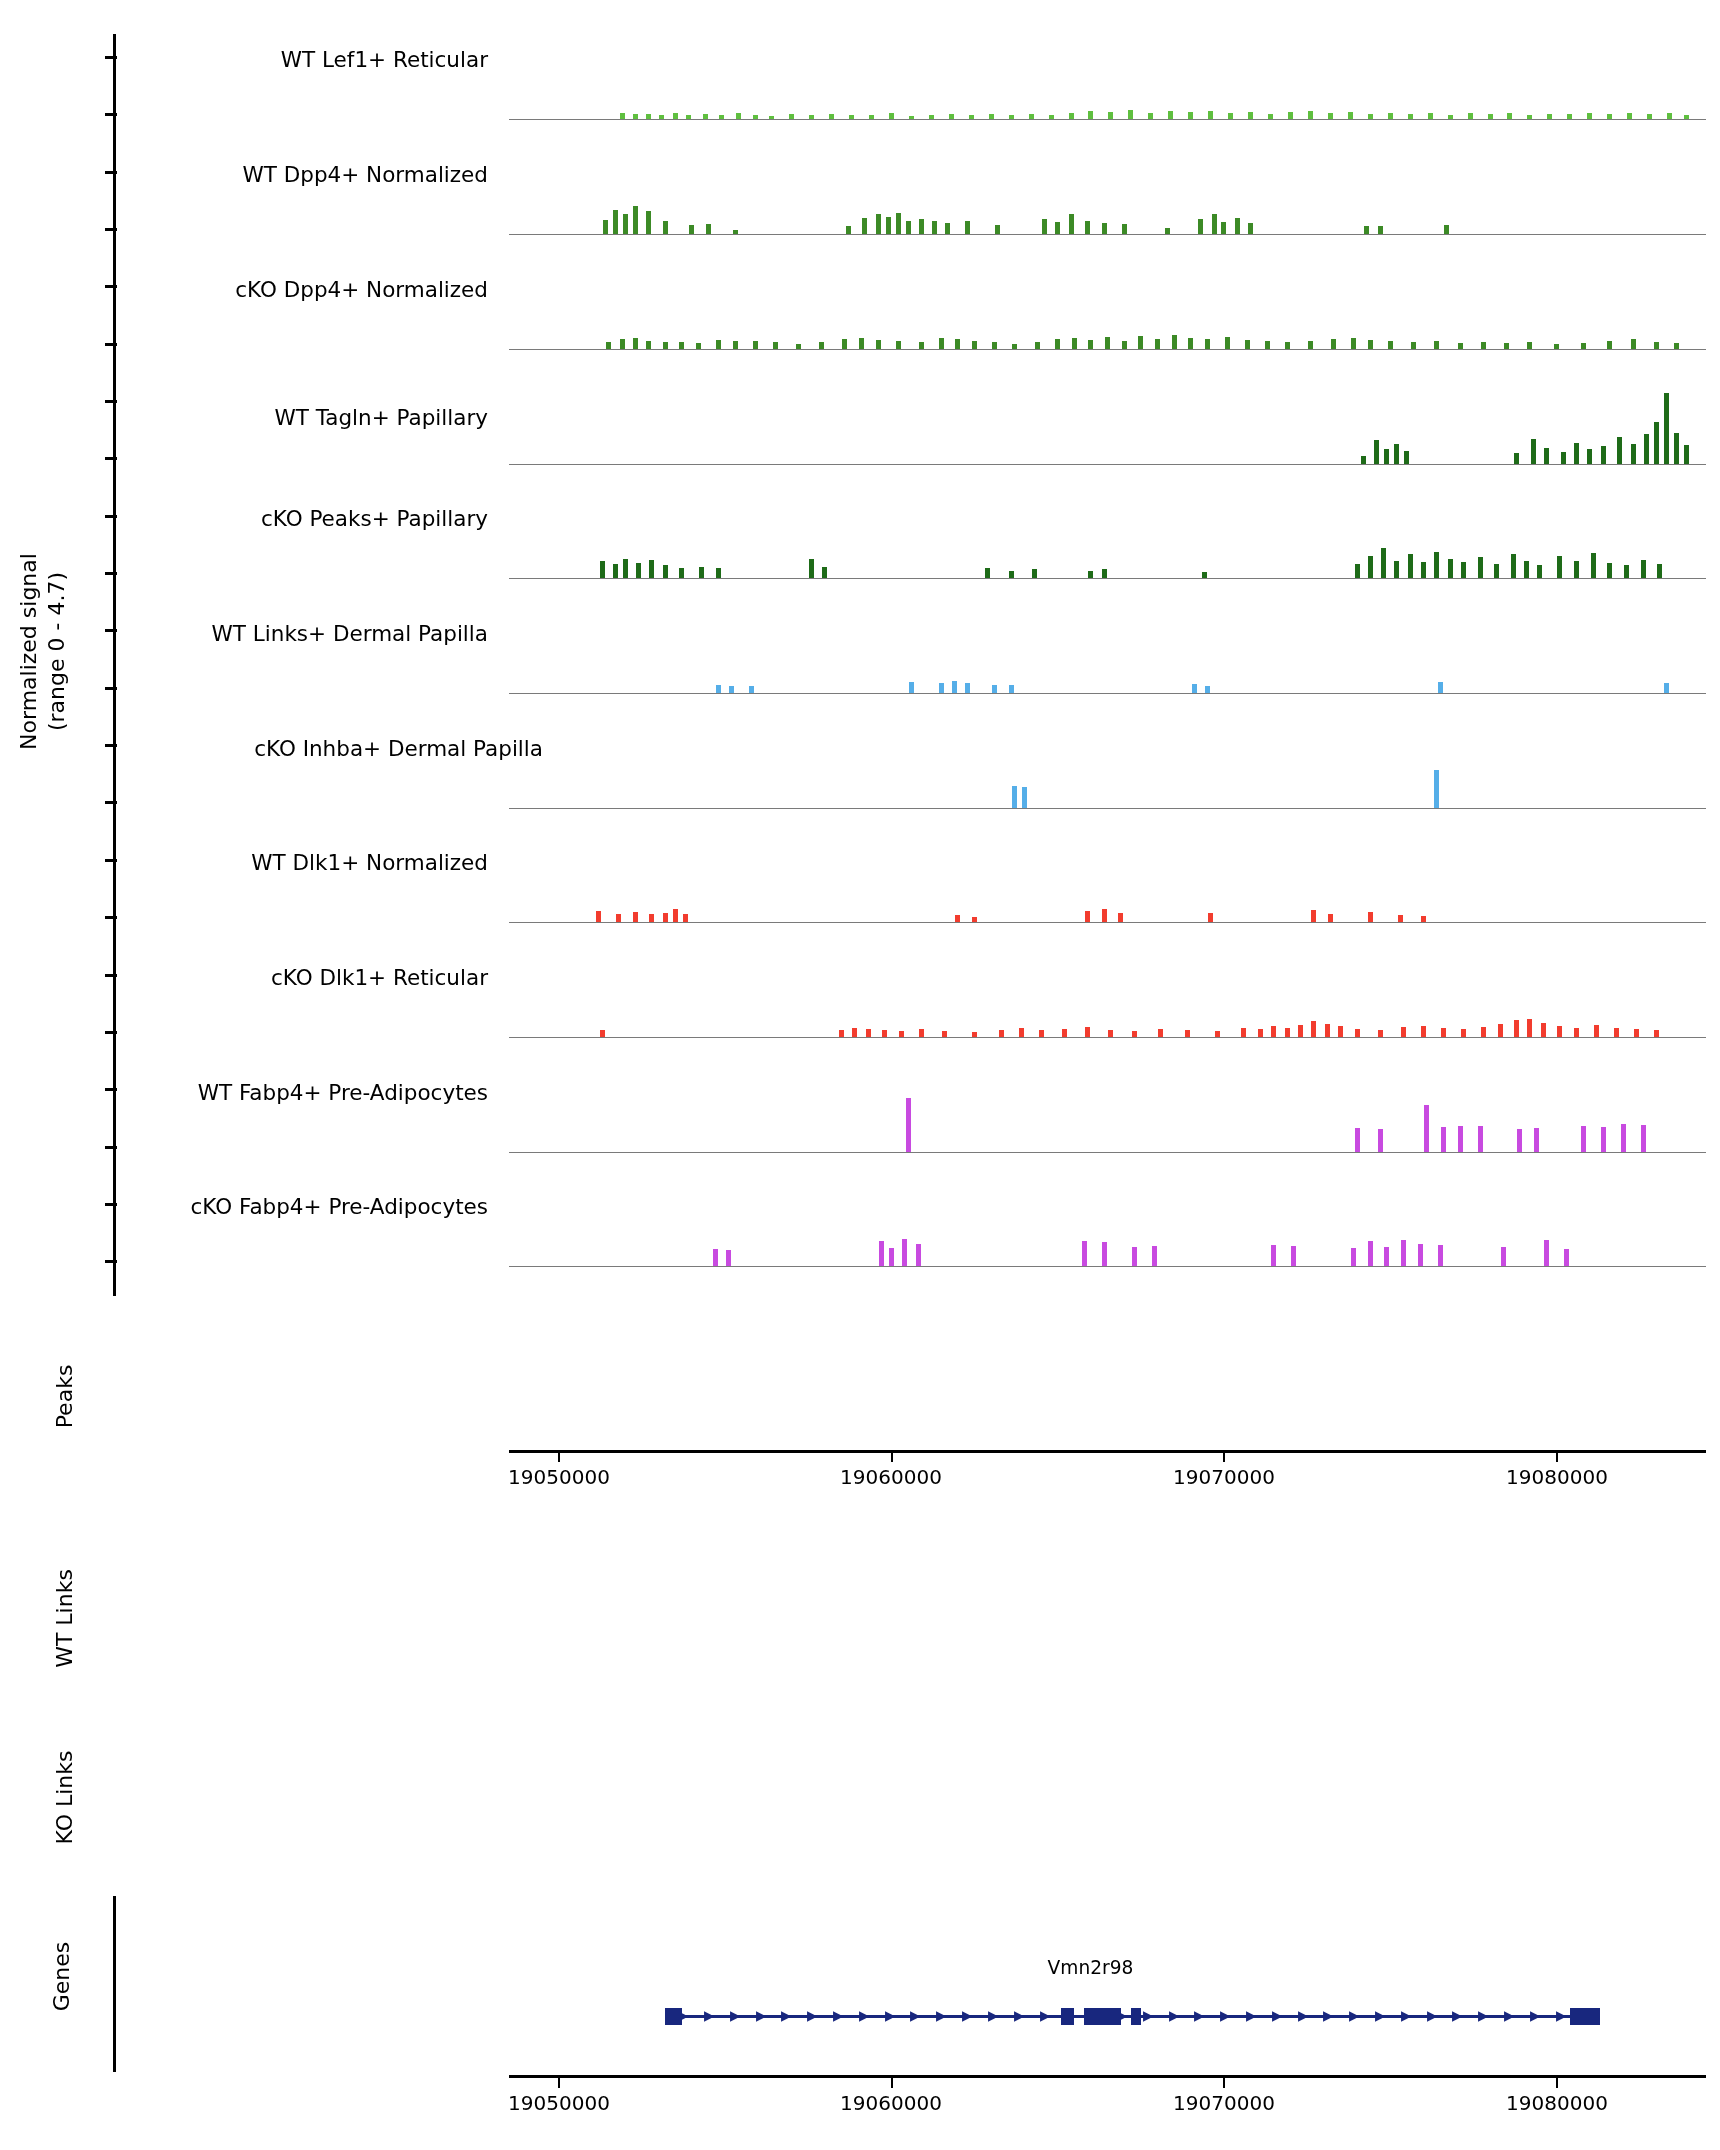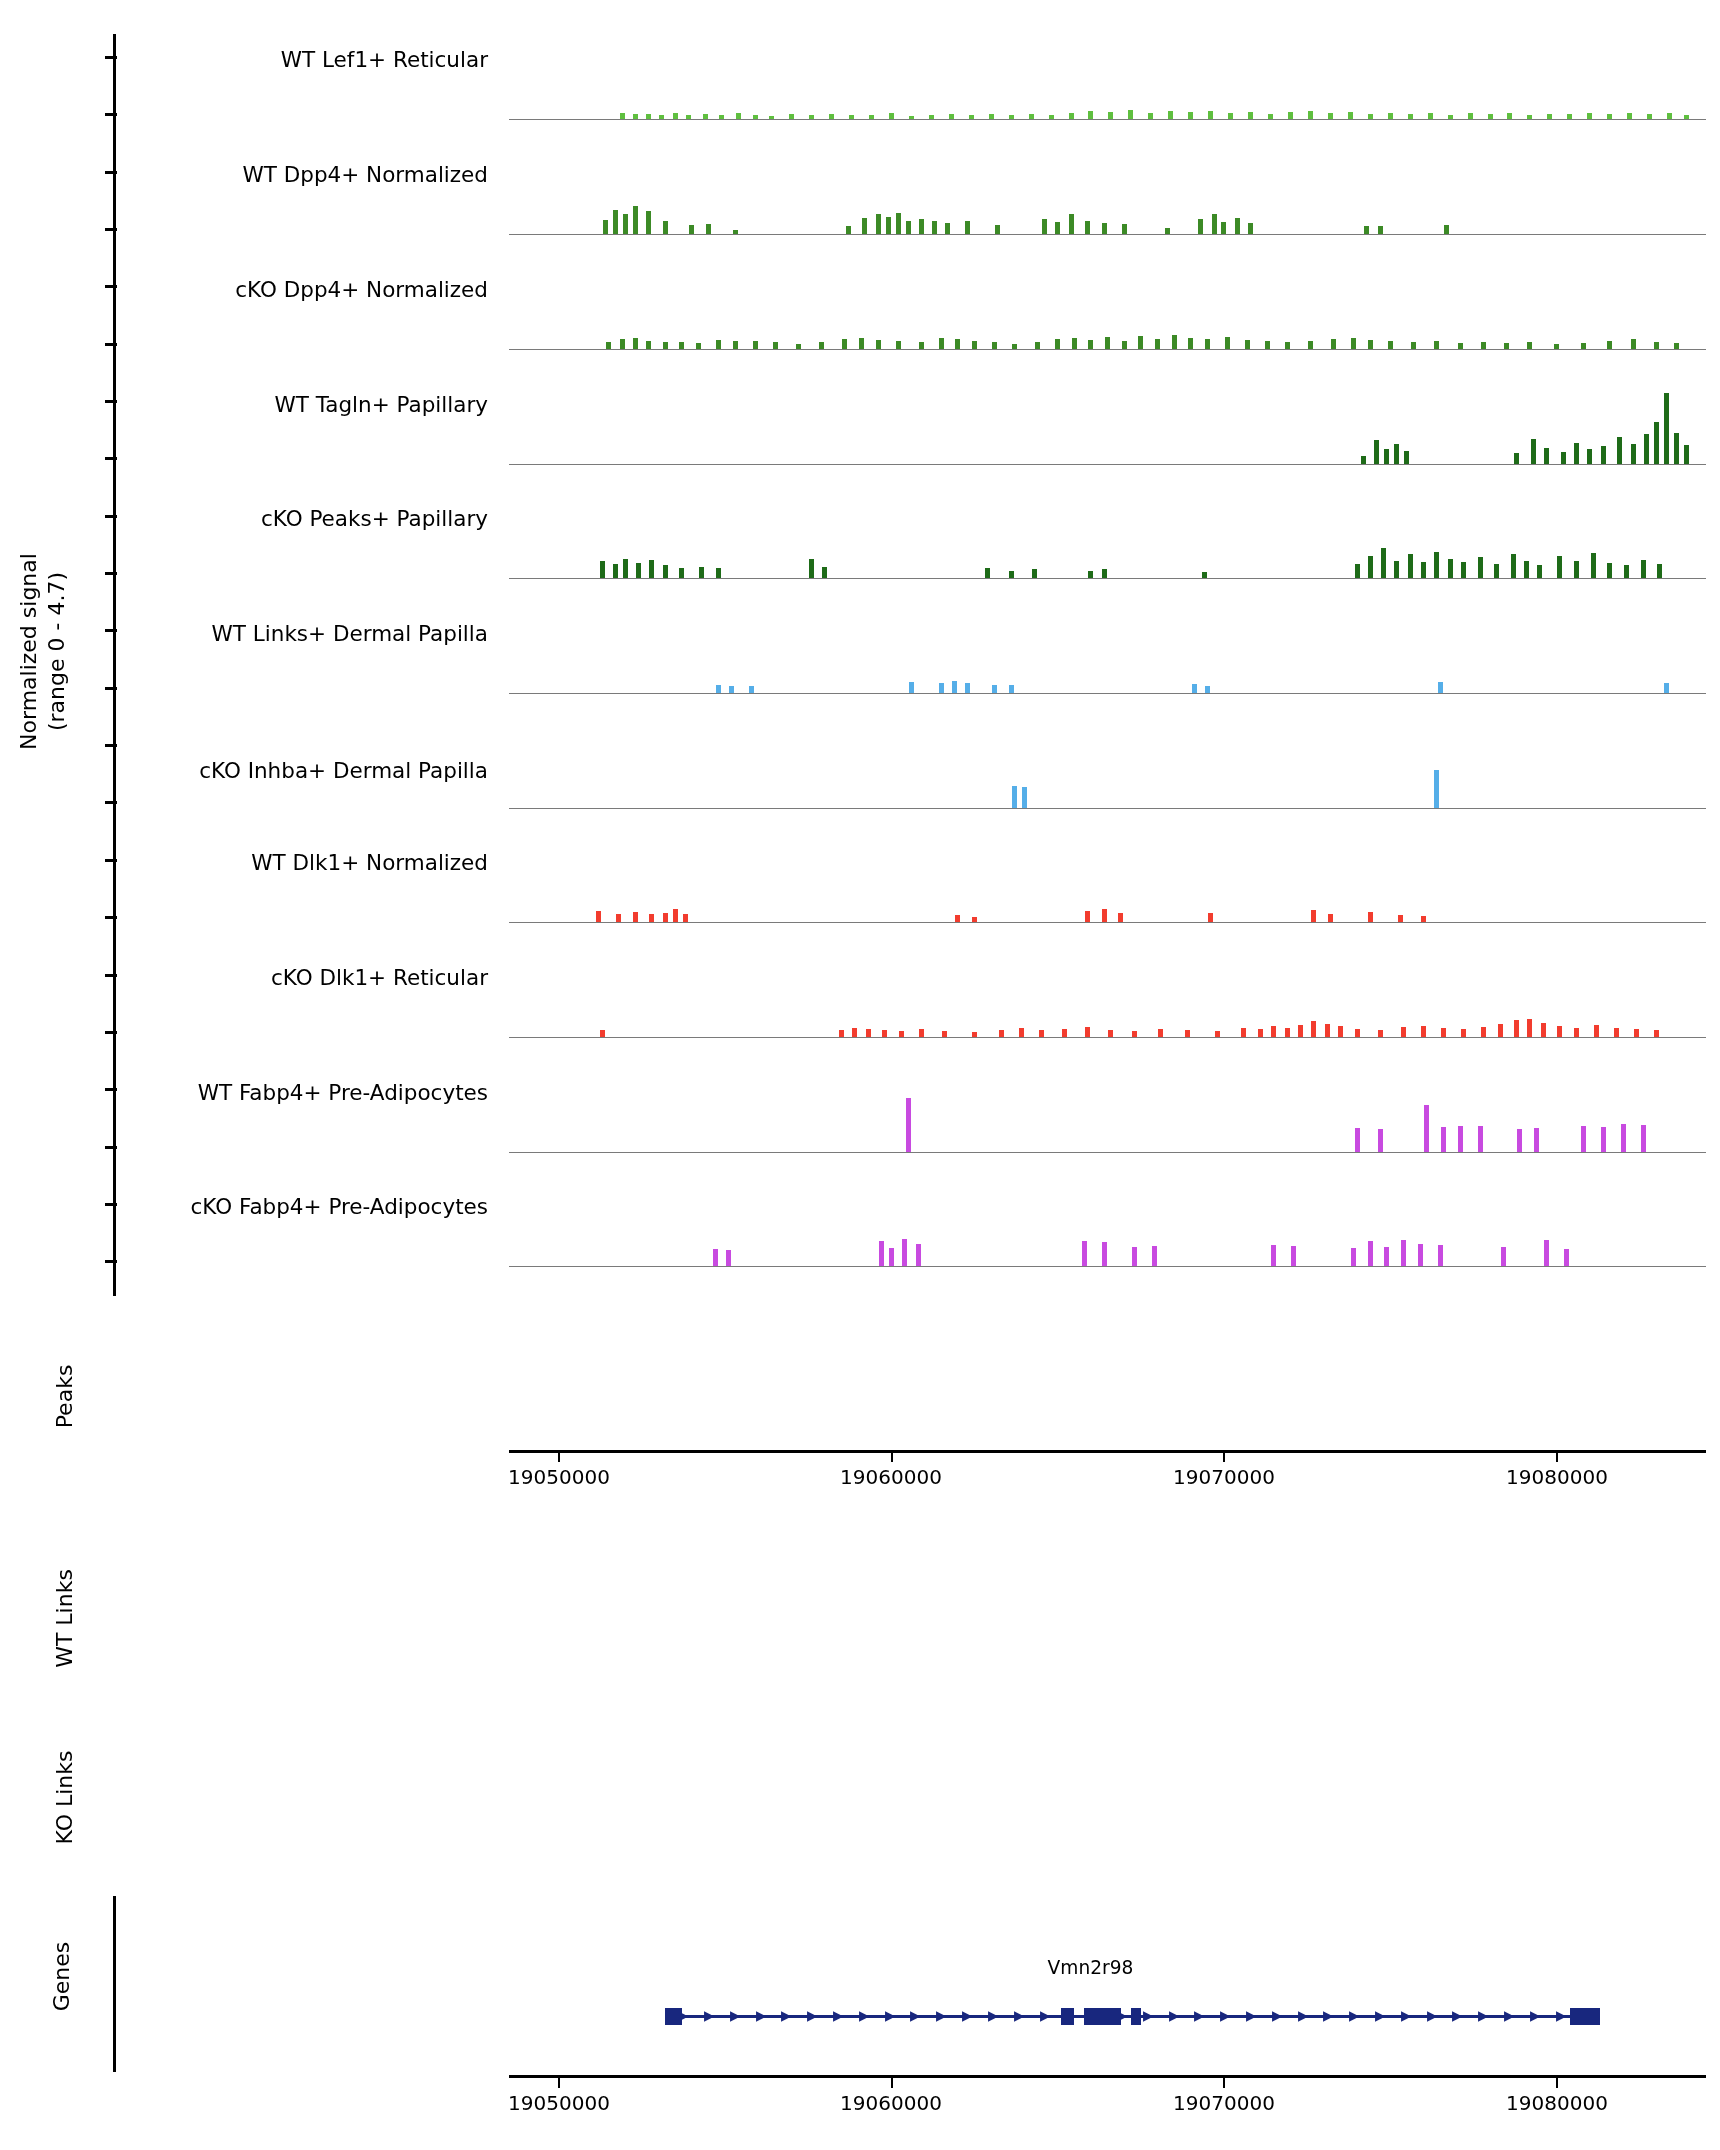--- a/index.html
+++ b/index.html
@@ -342,21 +342,21 @@
           <div class="bar" style="left: 1018px; width: 5px; height: 7px; background: rgb(60, 138, 38);"></div>
           <div class="bar" style="left: 1045px; width: 5px; height: 5.5px; background: rgb(60, 138, 38);"></div>
           <div class="bar" style="left: 1072px; width: 5px; height: 6.6px; background: rgb(60, 138, 38);"></div>
           <div class="bar" style="left: 1098px; width: 5px; height: 8.4px; background: rgb(60, 138, 38);"></div>
           <div class="bar" style="left: 1122px; width: 5px; height: 10.3px; background: rgb(60, 138, 38);"></div>
           <div class="bar" style="left: 1145px; width: 5px; height: 7.3px; background: rgb(60, 138, 38);"></div>
           <div class="bar" style="left: 1165px; width: 5px; height: 6.2px; background: rgb(60, 138, 38);"></div>
         </div>
       </div>
       <div class="track" style="top: 379px; left: 0px; width: 1721px;">
-        <div class="track-label" style="right: 1233px; top: 13px;">WT Tagln+ Papillary</div>
+        <div class="track-label" style="right: 1233px; top: 26px;">WT Tagln+ Papillary</div>
         <div class="track-plot" style="left: 509px; top: 0px; width: 1197px; height: 86px;">
           <div class="baseline"></div>
           <div class="bar" style="left: 852px; width: 5px; height: 8.8px; background: rgb(30, 107, 24);"></div>
           <div class="bar" style="left: 865px; width: 5px; height: 24px; background: rgb(30, 107, 24);"></div>
           <div class="bar" style="left: 875px; width: 5px; height: 15.7px; background: rgb(30, 107, 24);"></div>
           <div class="bar" style="left: 885px; width: 5px; height: 20px; background: rgb(30, 107, 24);"></div>
           <div class="bar" style="left: 895px; width: 5px; height: 13px; background: rgb(30, 107, 24);"></div>
           <div class="bar" style="left: 1005px; width: 5px; height: 11.3px; background: rgb(30, 107, 24);"></div>
           <div class="bar" style="left: 1022px; width: 5px; height: 25px; background: rgb(30, 107, 24);"></div>
           <div class="bar" style="left: 1035px; width: 5px; height: 16.5px; background: rgb(30, 107, 24);"></div>
@@ -430,21 +430,21 @@
           <div class="bar" style="left: 456px; width: 5px; height: 10px; background: rgb(85, 174, 232);"></div>
           <div class="bar" style="left: 483px; width: 5px; height: 8.8px; background: rgb(85, 174, 232);"></div>
           <div class="bar" style="left: 500px; width: 5px; height: 8px; background: rgb(85, 174, 232);"></div>
           <div class="bar" style="left: 683px; width: 5px; height: 9.2px; background: rgb(85, 174, 232);"></div>
           <div class="bar" style="left: 696px; width: 5px; height: 7.7px; background: rgb(85, 174, 232);"></div>
           <div class="bar" style="left: 929px; width: 5px; height: 11.7px; background: rgb(85, 174, 232);"></div>
           <div class="bar" style="left: 1155px; width: 5px; height: 10px; background: rgb(85, 174, 232);"></div>
         </div>
       </div>
       <div class="track" style="top: 723px; left: 0px; width: 1721px;">
-        <div class="track-label" style="right: 1233px; top: 13px; margin-top: 22px;">cKO Inhba+ Dermal Papilla</div>
+        <div class="track-label" style="right: 1178px; top: 13px;">cKO Inhba+ Dermal Papilla</div>
         <div class="track-plot" style="left: 509px; top: 0px; width: 1197px; height: 86px;">
           <div class="baseline"></div>
           <div class="bar" style="left: 503px; width: 5px; height: 22px; background: rgb(85, 174, 232);"></div>
           <div class="bar" style="left: 513px; width: 5px; height: 21.6px; background: rgb(85, 174, 232);"></div>
           <div class="bar" style="left: 925px; width: 5px; height: 38px; background: rgb(85, 174, 232);"></div>
         </div>
       </div>
       <div class="track" style="top: 837px; left: 0px; width: 1721px;">
         <div class="track-label" style="right: 1233px; top: 13px;">WT Dlk1+ Normalized</div>
         <div class="track-plot" style="left: 509px; top: 0px; width: 1197px; height: 86px;">

